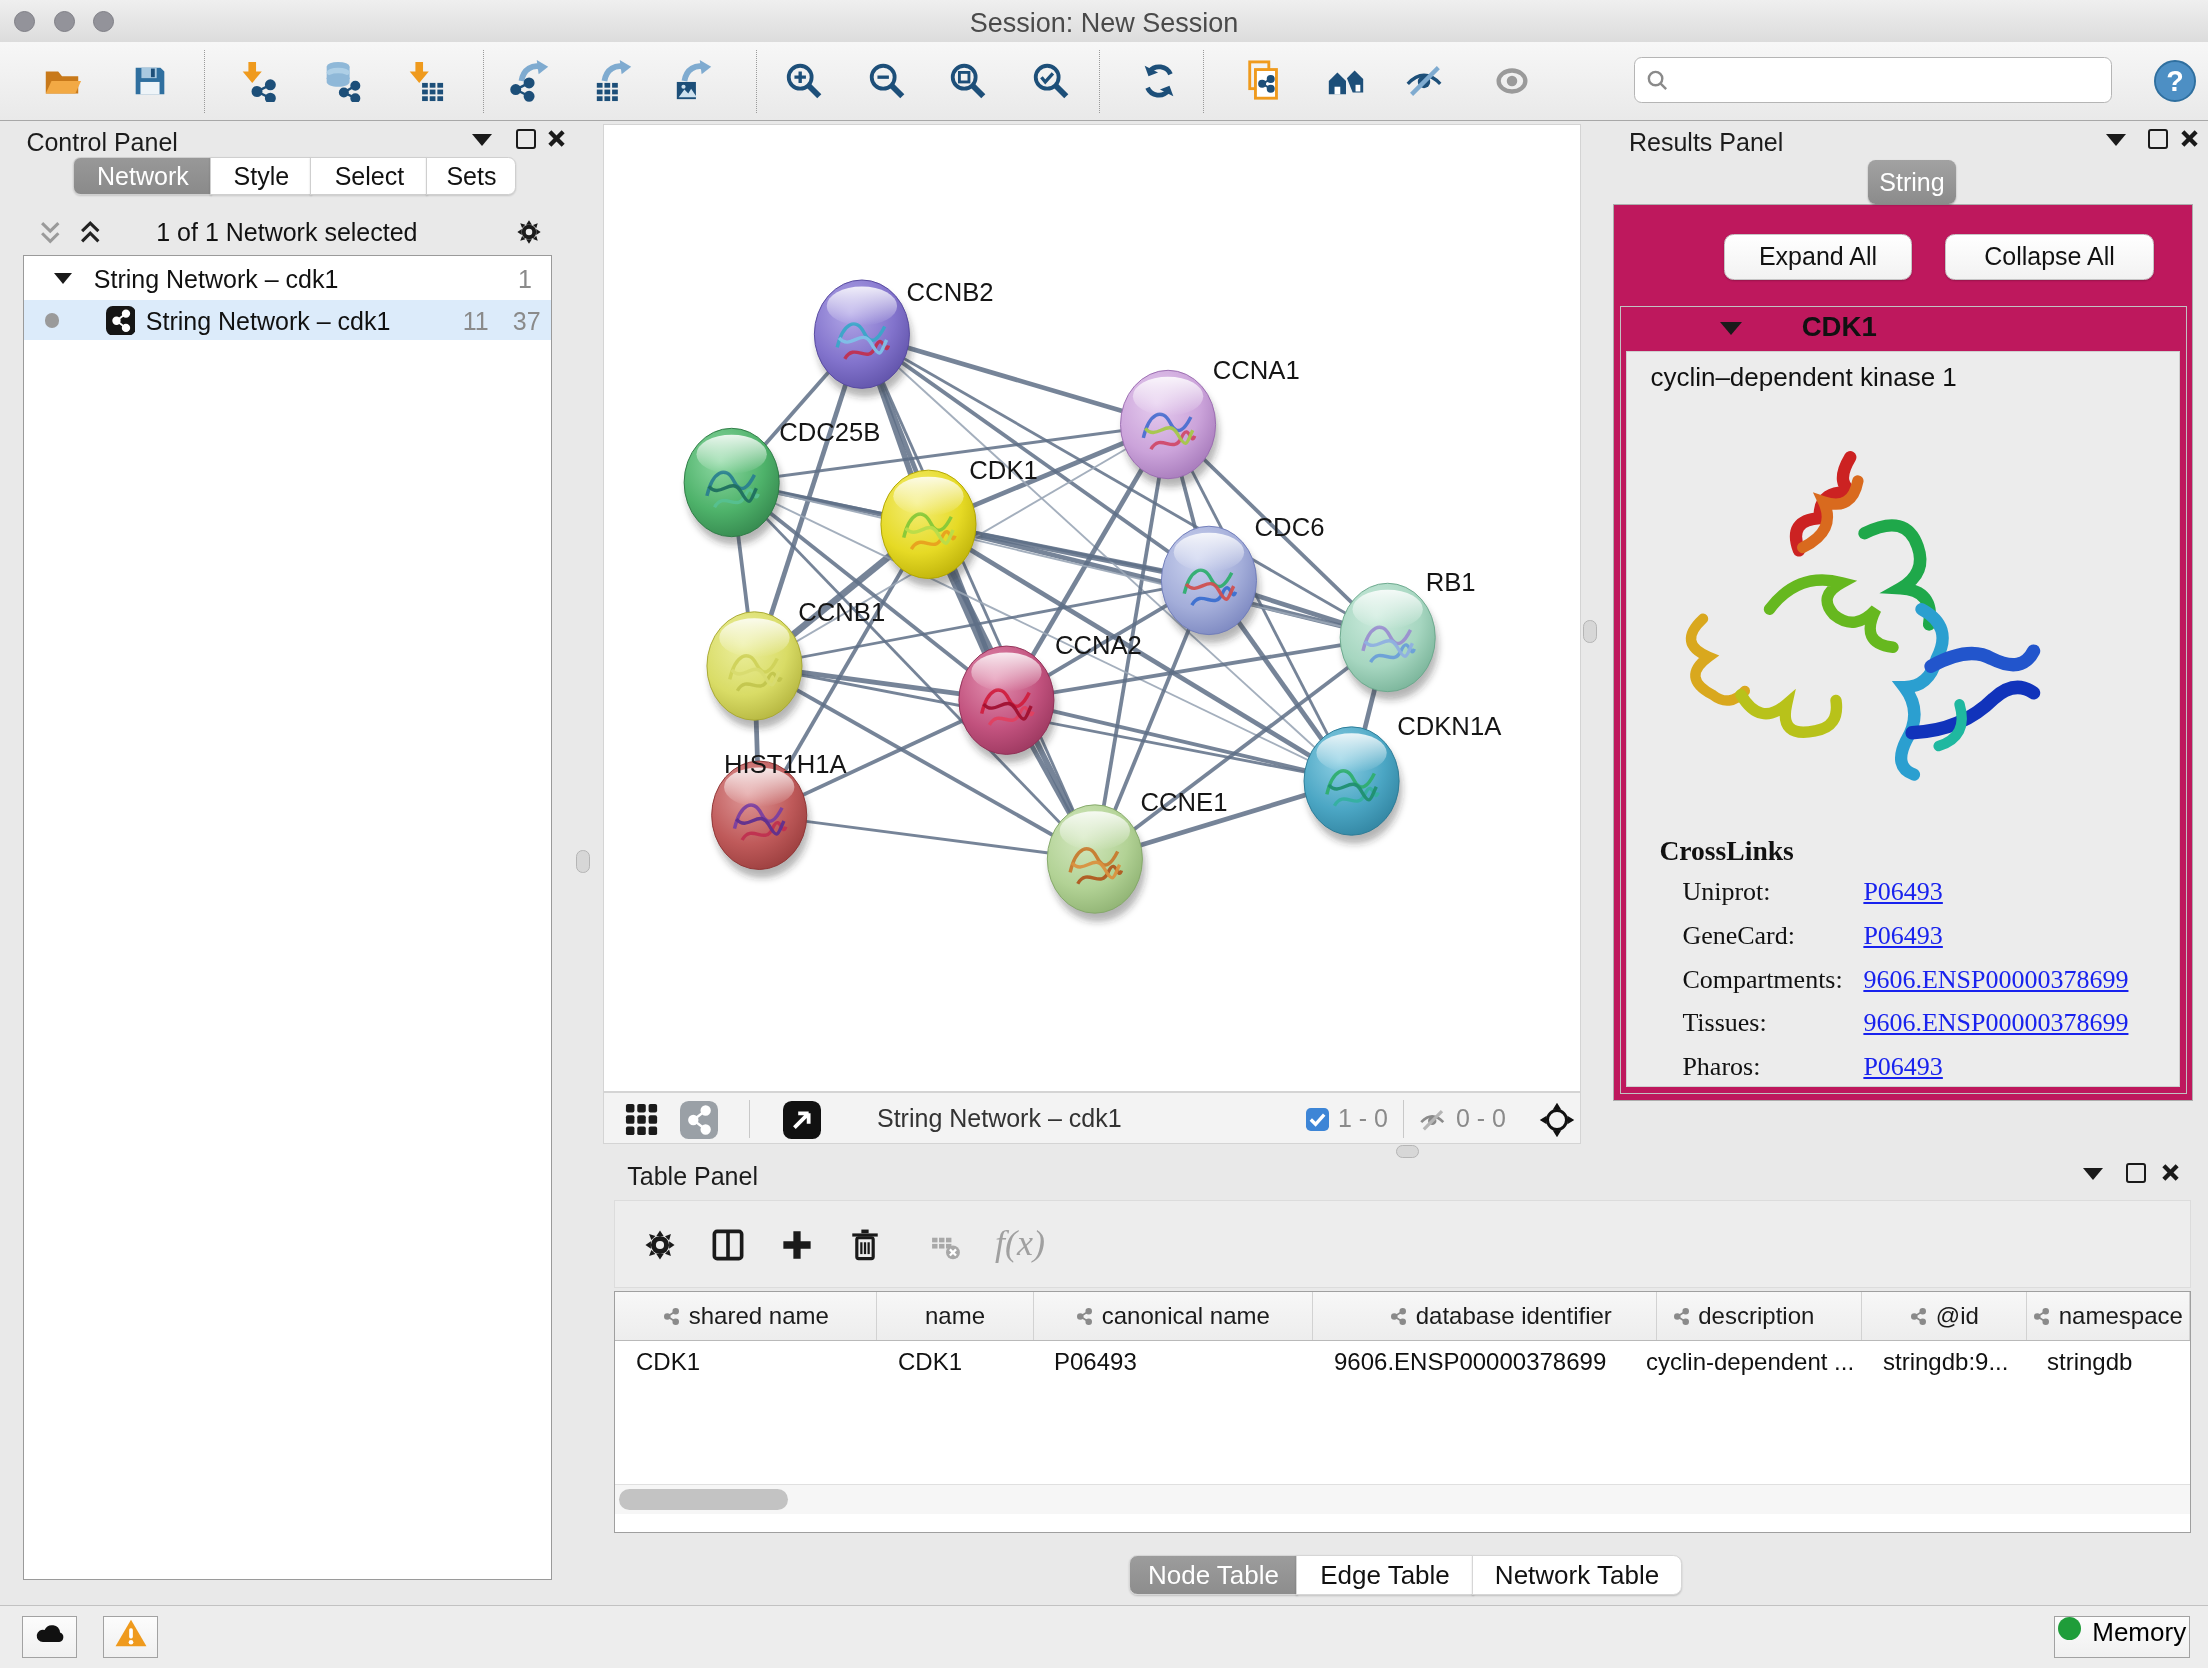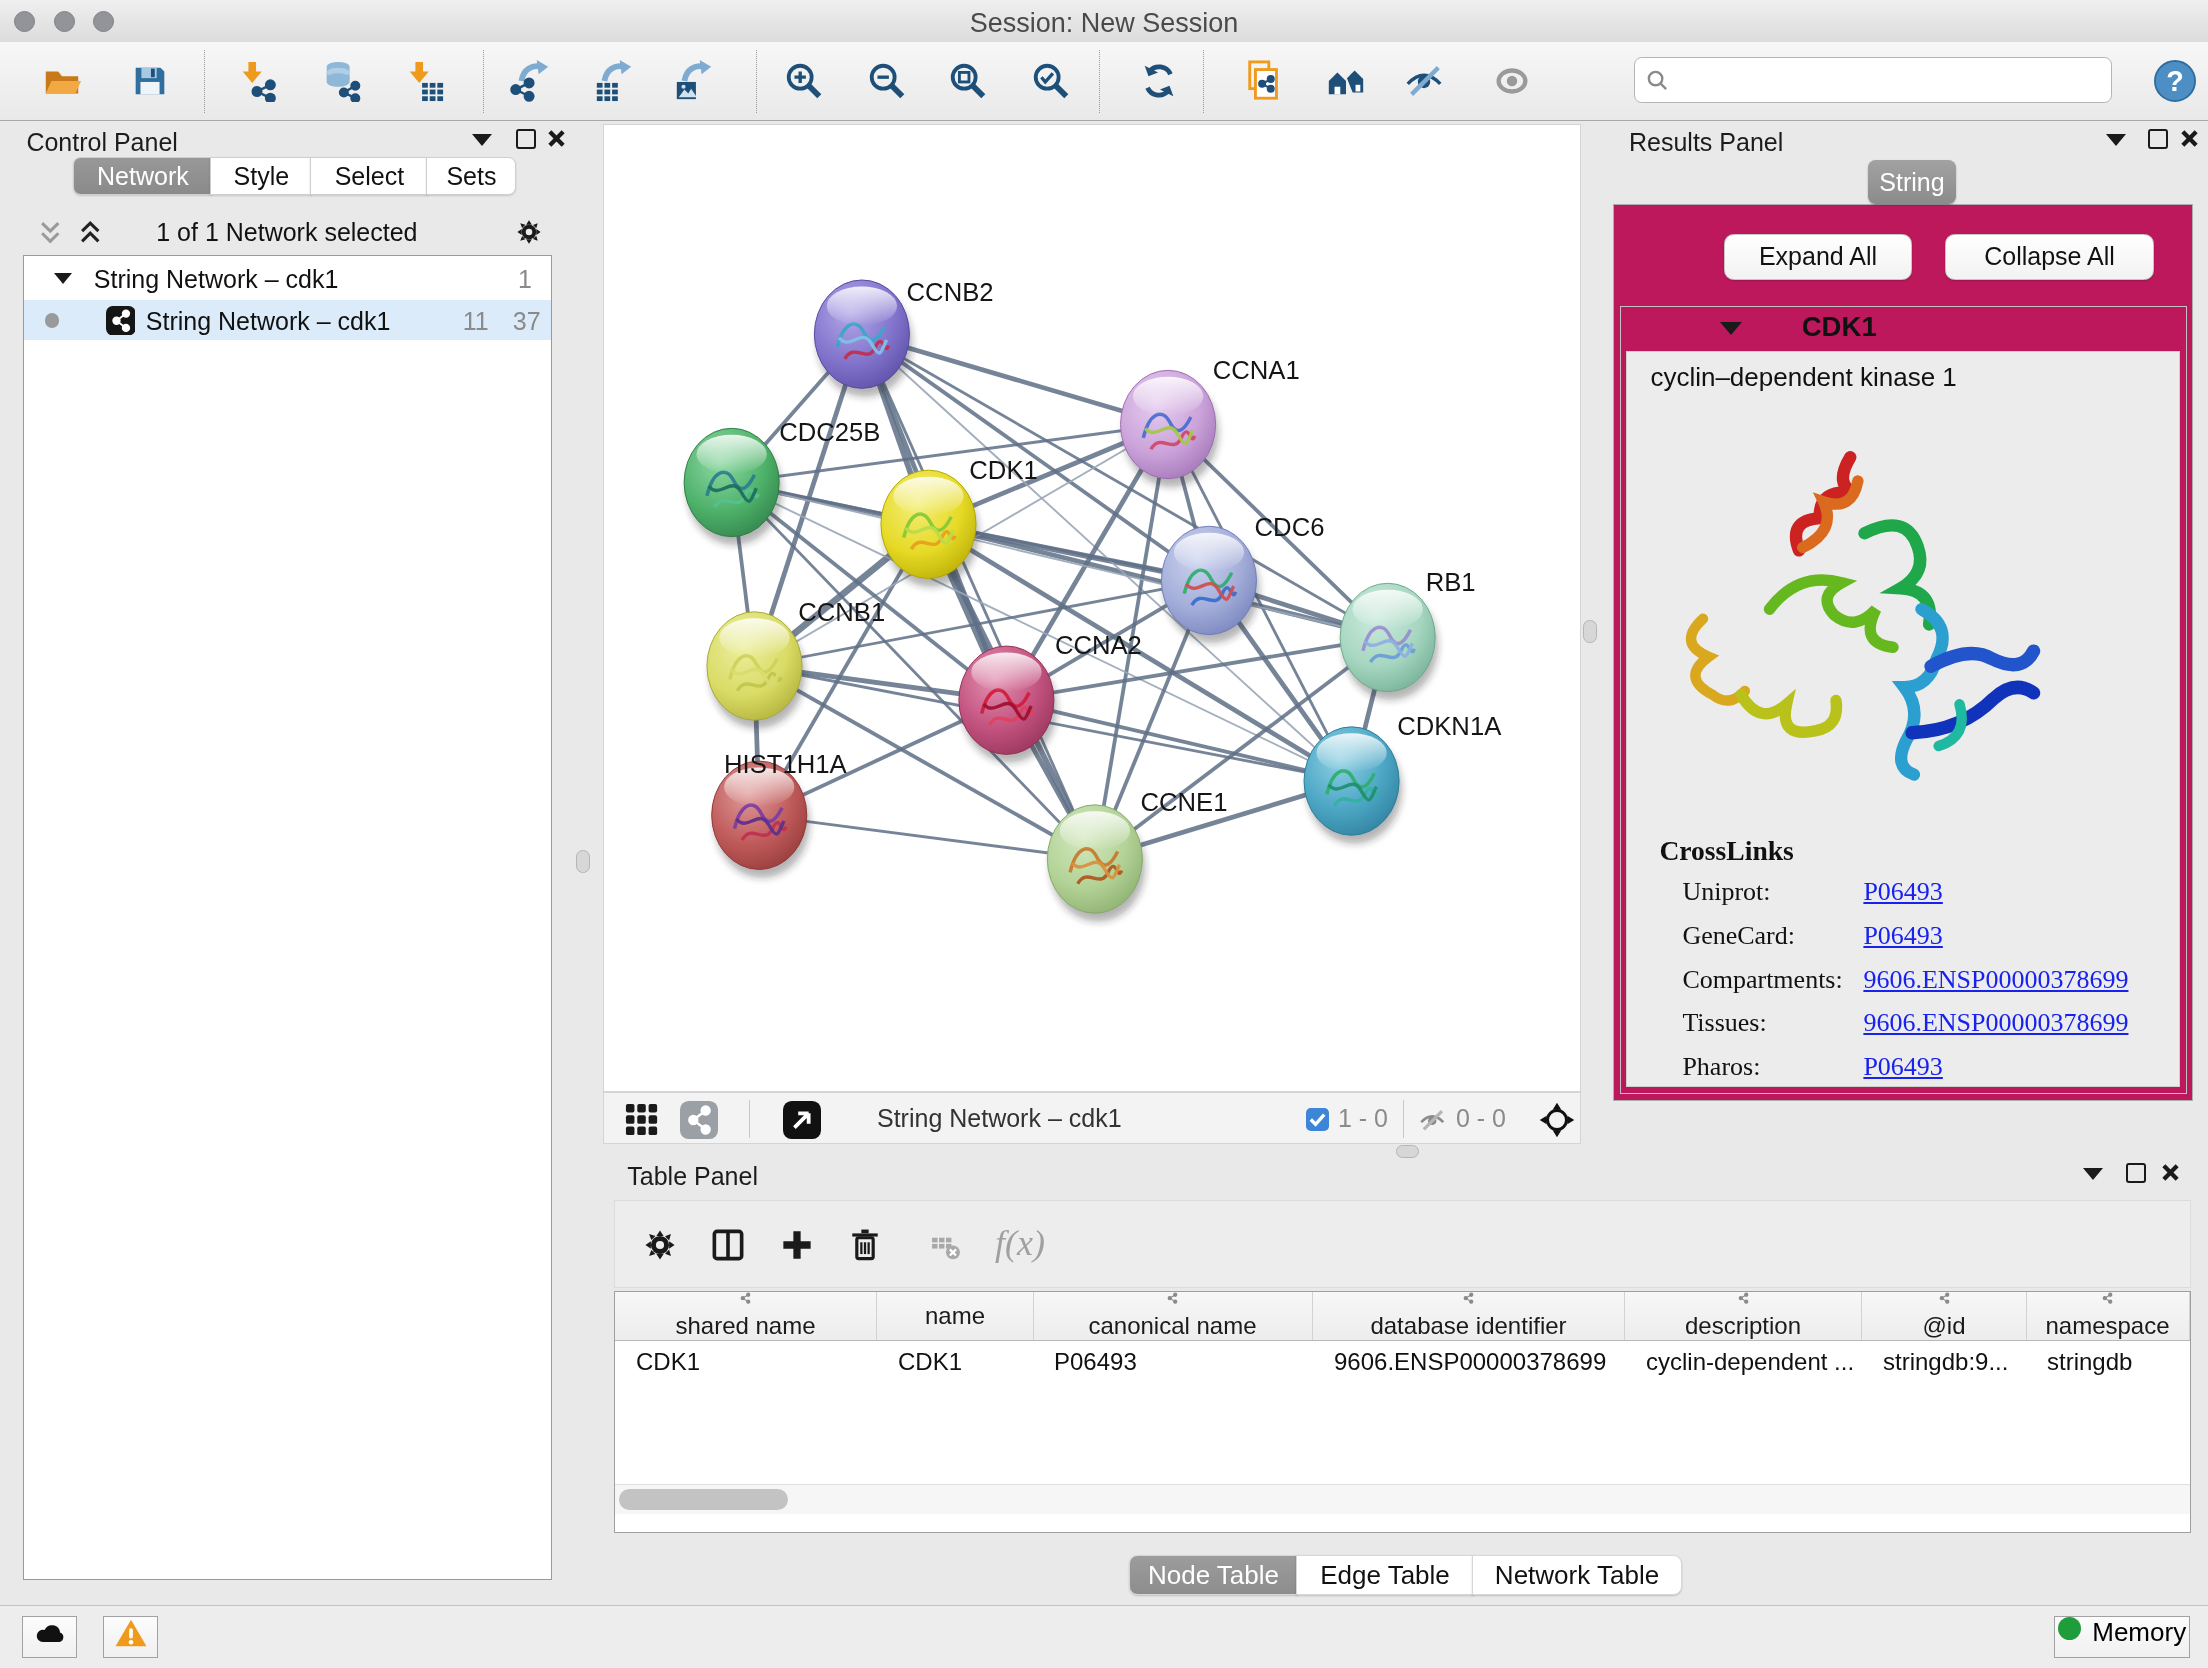--- a/index.html
+++ b/index.html
@@ -43,21 +43,21 @@
   #rp-sect{position:absolute;left:5.7px;top:101px;width:565px;height:786px;border:1px solid #c2c2c2;}
   #rp-inner{position:absolute;left:5.7px;top:44px;width:552px;height:734px;border:1px solid #cfcfcf;background:#ececec;}
   .serif{font-family:"Liberation Serif",serif;}
   .xlink{color:#1822ee;text-decoration:underline;}
   .xl-row{position:absolute;left:0;width:100%;height:42px;font-size:26px;}
   
   #table-panel{position:absolute;left:614px;top:1158px;width:1577px;height:441px;}
   #tp-toolbar{position:absolute;left:0;top:42px;width:1577px;height:88px;background:#ededed;border:1px solid #dcdcdc;box-sizing:border-box;}
   #tp-table{position:absolute;left:0;top:133px;width:1577px;height:242px;background:#fff;border:1px solid #9f9f9f;box-sizing:border-box;}
   #tp-header{position:absolute;left:0;top:0;width:100%;height:48px;background:linear-gradient(#f7f7f7,#ededed);border-bottom:1.9px solid #b9b9b9;}
-  .th{position:absolute;top:0;height:48px;display:flex;align-items:center;justify-content:center;gap:7.6px;font-size:24px;color:#1a1a1a;border-right:1px solid #d2d2d2;box-sizing:border-box;flex-direction:column;}
+  .th{position:absolute;top:0;height:48px;display:flex;align-items:center;justify-content:center;gap:7.6px;font-size:24px;color:#1a1a1a;border-right:1px solid #d2d2d2;box-sizing:border-box;}
   .td{position:absolute;top:49px;height:42px;line-height:42px;padding-left:21px;font-size:24px;color:#111;box-sizing:border-box;white-space:nowrap;overflow:hidden;}
   #tp-hscroll{position:absolute;left:0;top:192px;width:1575px;height:28.5px;background:#f6f6f6;border-top:1px solid #e0e0e0;}
   #tp-thumb{position:absolute;left:3.8px;top:3.8px;width:169px;height:21px;background:#c3c3c3;border-radius:10.5px;}
   .bottom-tab{position:absolute;top:397px;height:38px;background:#fff;border:1px solid #d6d6d6;font-size:26px;color:#111;display:flex;align-items:center;justify-content:center;box-shadow:0 1px 1.9px rgba(0,0,0,.18);}
   .bottom-sel{background:linear-gradient(#9c9c9c,#8d8d8d);color:#fff;}
   
   #statusbar{position:absolute;left:0;top:1605px;width:2208px;height:63px;background:#ededed;border-top:1px solid #c2c2c2;}
   .sb-btn{position:absolute;top:9.5px;height:42px;background:linear-gradient(#fcfcfc,#f0f0f0);border:1.9px solid #a2a2a2;display:flex;justify-content:center;box-sizing:border-box;}
   
   .grip{position:absolute;width:12.4px;height:21px;background:#d7d7d7;border:1px solid #b5b5b5;border-radius:6.7px;}
@@ -676,21 +676,21 @@
             <svg width="19" height="19" viewBox="0 0 18 18">
               <g fill="#8a8a8a" stroke="#8a8a8a" stroke-width="1.6">
                 <path d="M13 4L5 9l8 5" fill="none"></path>
                 <circle cx="13" cy="4" r="2.3"></circle>
                 <circle cx="5" cy="9" r="2.3"></circle>
                 <circle cx="13" cy="14" r="2.3"></circle>
               </g>
             </svg>
             <span>canonical name</span>
           </div>
-          <div class="th" style="left: 698px; width: 312px; align-items: center;">
+          <div class="th" style="left: 730px; width: 312px; align-items: center;">
             <svg width="19" height="19" viewBox="0 0 18 18">
               <g fill="#8a8a8a" stroke="#8a8a8a" stroke-width="1.6">
                 <path d="M13 4L5 9l8 5" fill="none"></path>
                 <circle cx="13" cy="4" r="2.3"></circle>
                 <circle cx="5" cy="9" r="2.3"></circle>
                 <circle cx="13" cy="14" r="2.3"></circle>
               </g>
             </svg>
             <span>database identifier</span>
           </div>

